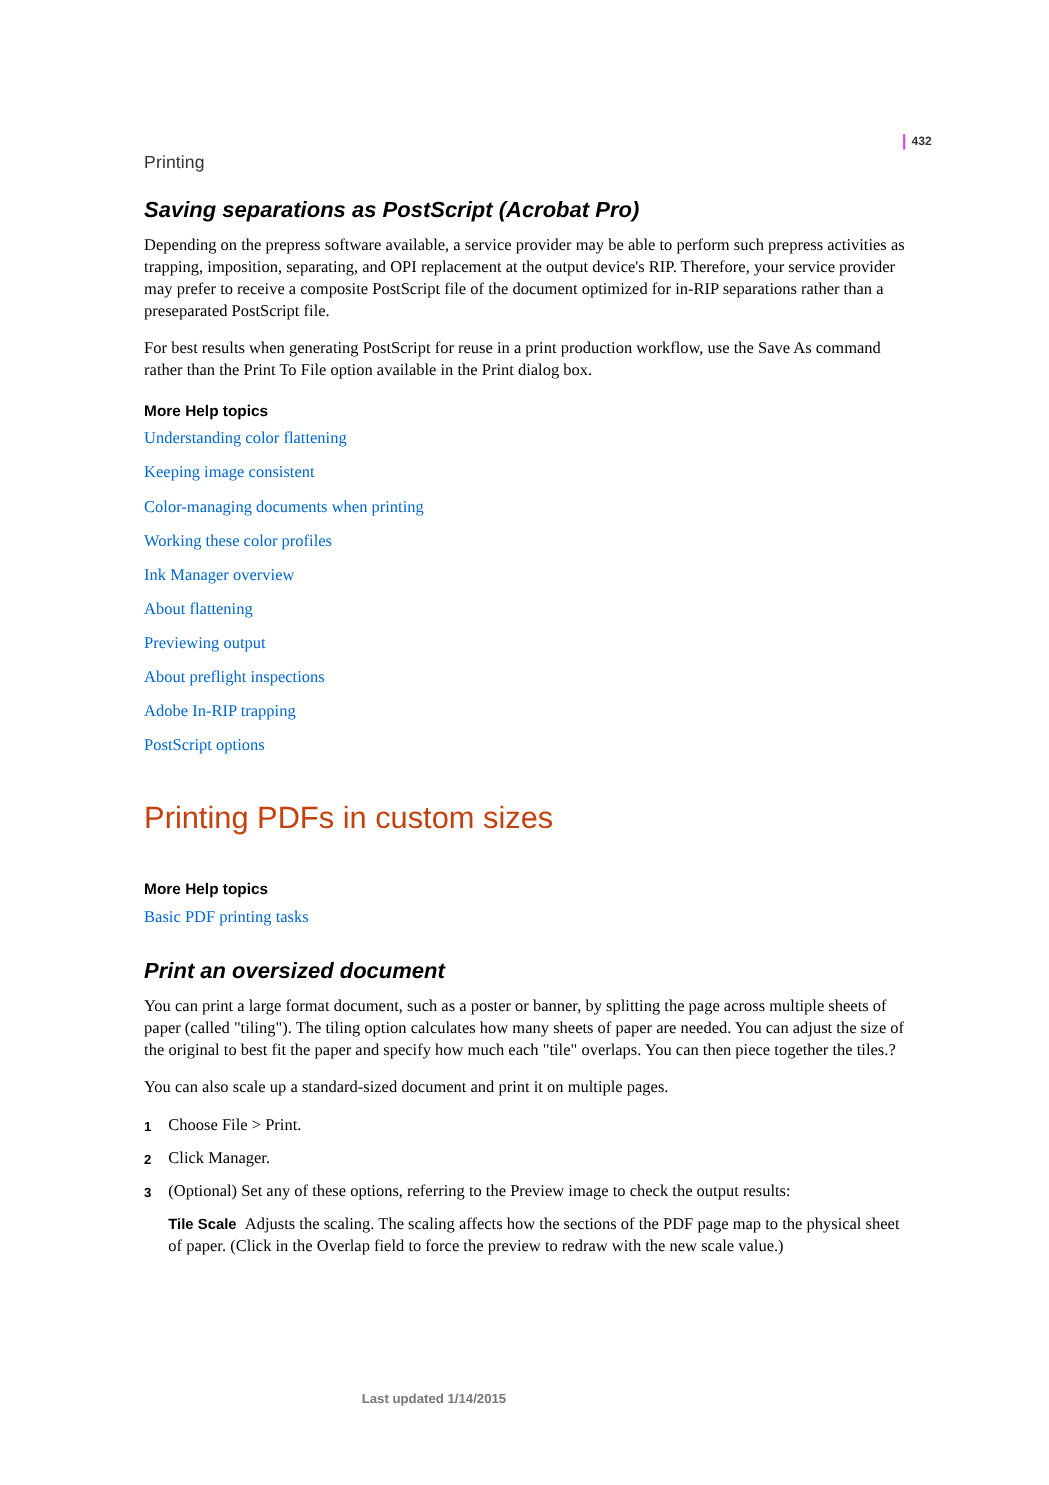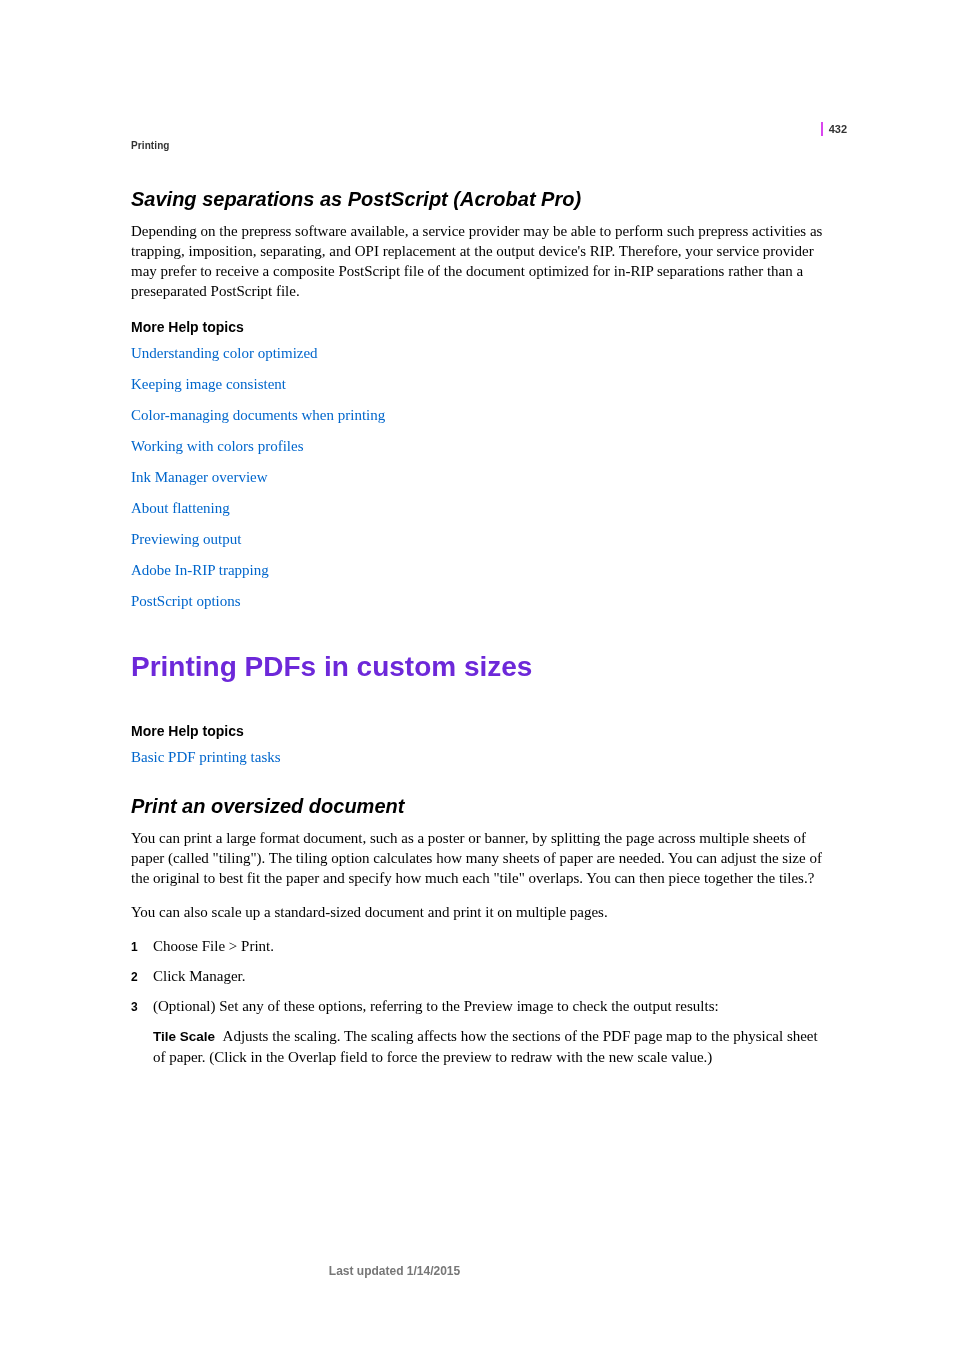--- a/index.html
+++ b/index.html
@@ -30,25 +30,25 @@
     line-height: 14px;
   }
   .content {
     position: absolute;
     left: 131px;
     top: 140px;
     width: 692px;
   }
   .section-label {
     font-family: "Myriad Pro", "Helvetica Neue", Arial, sans-serif;
-    font-weight: 700;
-    font-size: 10px;
+    font-weight: 400;
+    font-size: 16px;
     color: #333333;
     letter-spacing: 0.1px;
-    margin-bottom: 37px;
+    margin-bottom: 22px;
   }
   h2.heading-2 {
     font-family: "Myriad Pro", "Helvetica Neue", Arial, sans-serif;
     font-weight: 700;
     font-size: 20px;
     margin: 0 0 10px 0;
     color: #000000;
     font-style: italic;
   }
   .body-text {
@@ -73,24 +73,24 @@
     display: block;
     font-family: "Minion Pro", "Times New Roman", Georgia, serif;
     font-size: 15px;
     line-height: 20px;
     color: #0066cc;
     margin: 0 0 11px 0;
     text-decoration: none;
   }
   h1.heading-1 {
     font-family: "Myriad Pro", "Helvetica Neue", Arial, sans-serif;
-    font-weight: 700;
+    font-weight: 400;
     font-size: 28px;
     margin: 40px 0 40px 0;
-    color: #6d28d9;
+    color: #c2410c;
   }
   ol.steps {
     margin: 0 0 10px 0;
     padding: 0;
     list-style: none;
     counter-reset: step;
   }
   ol.steps > li {
     position: relative;
     padding-left: 22px;
@@ -139,30 +139,32 @@
 <div class="page">
   <div class="pagenum">432</div>
 
   <div class="content">
 
     <div class="section-label">Printing</div>
 
     <h2 class="heading-2">Saving separations as PostScript (Acrobat Pro)</h2>
 
     <p class="body-text">Depending on the prepress software available, a service provider may be able to perform such prepress activities as trapping, imposition, separating, and OPI replacement at the output device's RIP. Therefore, your service provider may prefer to receive a composite PostScript file of the document optimized for in-RIP separations rather than a preseparated PostScript file.</p>
+    <p class="body-text">For best results when generating PostScript for reuse in a print production workflow, use the Save As command rather than the Print To File option available in the Print dialog box.</p>
 
     <div class="subheading">More Help topics</div>
     <div class="link-list">
-      <a class="link-item">Understanding color optimized</a>
+      <a class="link-item">Understanding color flattening</a>
       <a class="link-item">Keeping image consistent</a>
       <a class="link-item">Color-managing documents when printing</a>
-      <a class="link-item">Working with colors profiles</a>
+      <a class="link-item">Working these color profiles</a>
       <a class="link-item">Ink Manager overview</a>
       <a class="link-item">About flattening</a>
       <a class="link-item">Previewing output</a>
+      <a class="link-item">About preflight inspections</a>
       <a class="link-item">Adobe In-RIP trapping</a>
       <a class="link-item">PostScript options</a>
     </div>
 
     <h1 class="heading-1">Printing PDFs in custom sizes</h1>
 
     <div class="subheading">More Help topics</div>
     <div class="link-list" style="margin-bottom:28px;">
       <a class="link-item">Basic PDF printing tasks</a>
     </div>

